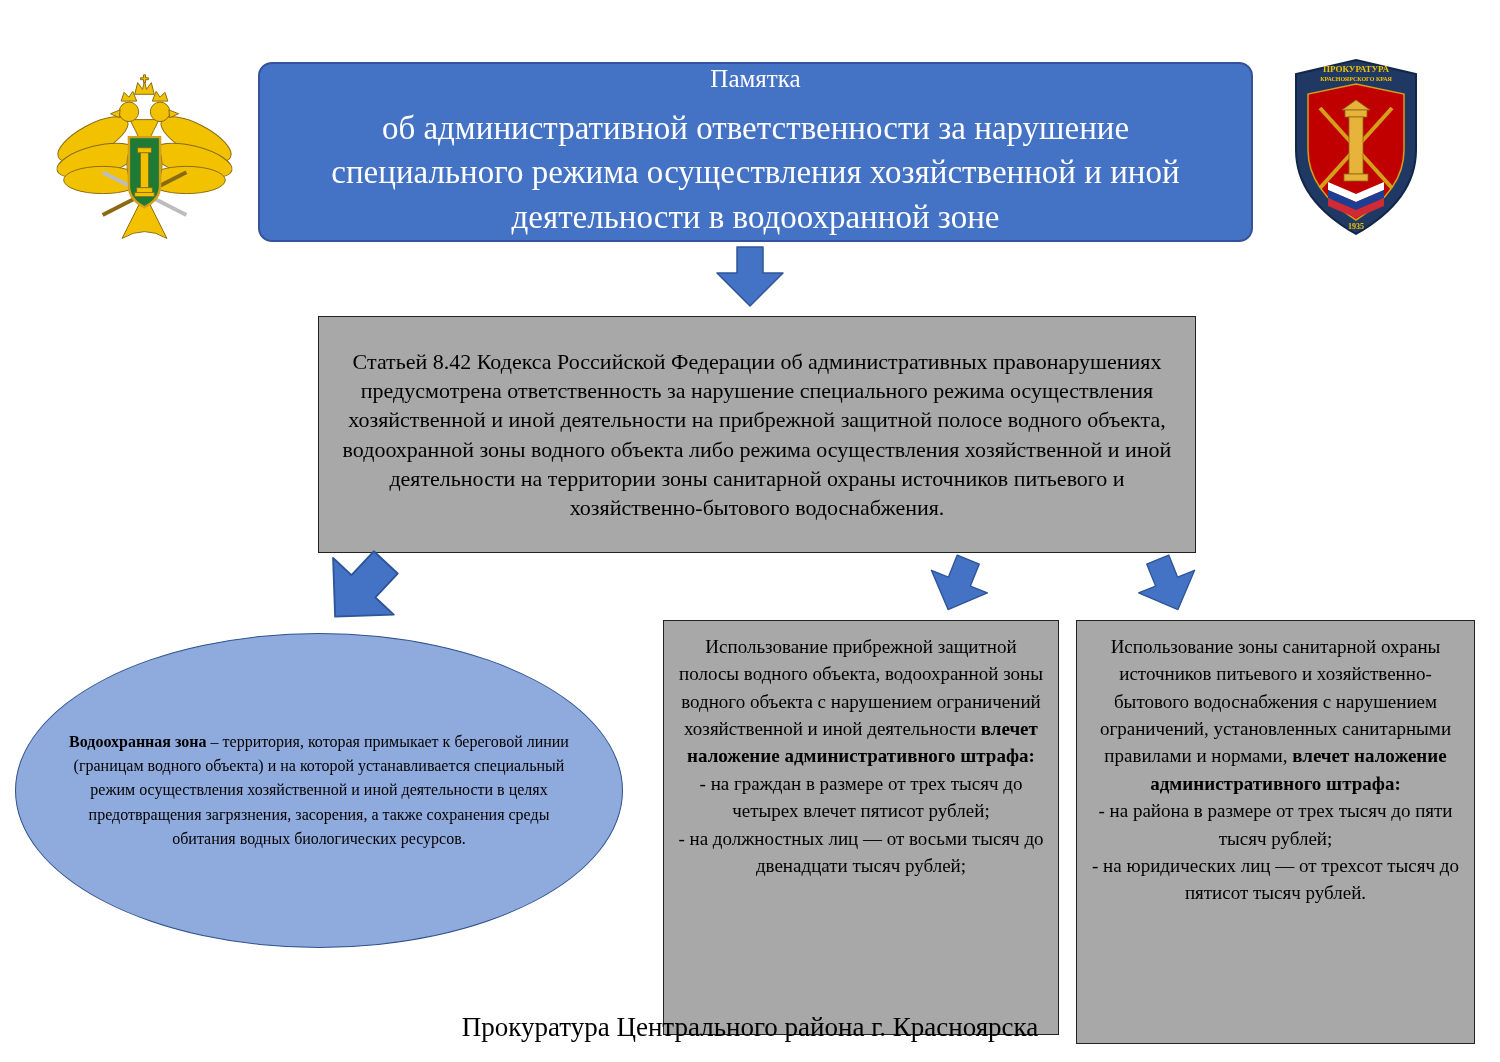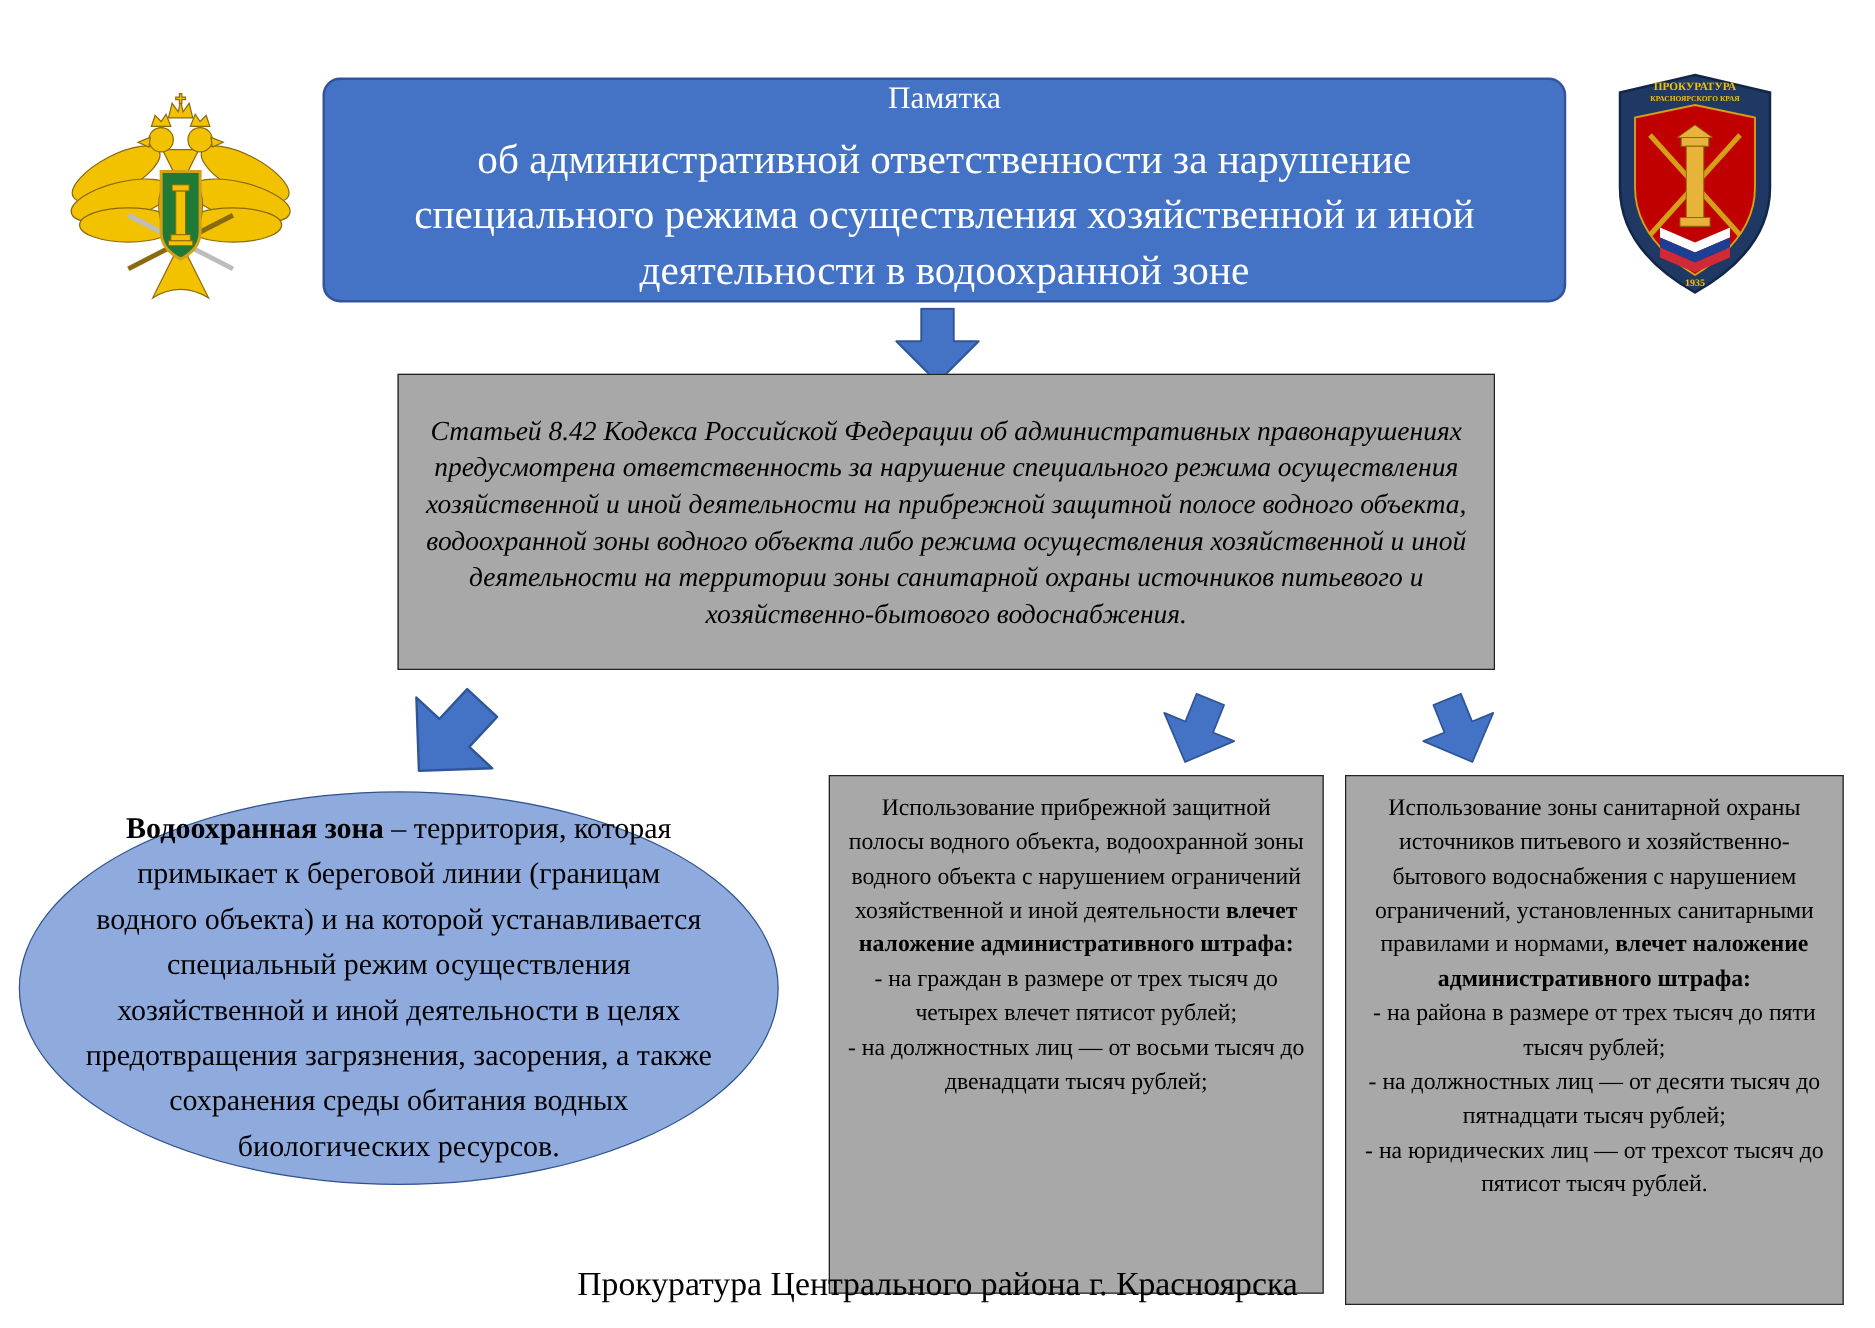--- a/index.html
+++ b/index.html
@@ -25,33 +25,33 @@
   
   .arrow { position:absolute; }
   .arrow svg { display:block; width:100%; height:100%; }
   .arrow-main  { left:714px; top:246px; width:72px; height:62px; }
   .arrow-left  { left:316px; top:550px; width:88px; height:80px; transform:rotate(43deg); }
   .arrow-mid   { left:926px; top:556px; width:64px; height:58px; transform:rotate(22deg); }
   .arrow-right { left:1136px; top:556px; width:64px; height:58px; transform:rotate(-22deg); }
 
   
   .law-box {
-    position:absolute; left:318px; top:299px; width:878px; height:237px;
+    position:absolute; left:318px; top:316px; width:878px; height:237px;
     background:#A8A8A8; border:1px solid #222; box-sizing:border-box;
     display:flex; align-items:center; justify-content:center;
-    padding:8px 17px; text-align:center; font-size:22px; line-height:1.33;font-style:italic;
+    padding:8px 17px; text-align:center; font-size:22px; line-height:1.33;
   }
 
   
   .definition-ellipse {
     position:absolute; left:15px; top:633px; width:608px; height:315px;
     background:#8FAADC; border:1px solid #2F528F; border-radius:50%;
     display:flex; align-items:center; justify-content:center;
     box-sizing:border-box; padding:28px 52px; text-align:center;
-    font-size:24px; line-height:1.52;
+    font-size:16px; line-height:1.52;
   }
 
   
   .penalty-box {
     position:absolute; background:#A8A8A8; border:1px solid #222;
     box-sizing:border-box; padding:12px 14px; text-align:center;
     font-size:19px; line-height:1.44;
   }
   .penalty-coastal  { left:663px;  top:620px; width:396px; height:415px; }
   .penalty-sanitary { left:1076px; top:620px; width:399px; height:424px; }
@@ -167,19 +167,18 @@
 
   <div class="penalty-box penalty-coastal">
     <div><span>Использование прибрежной защитной полосы водного объекта, водоохранной зоны водного объекта с нарушением ограничений хозяйственной и иной деятельности </span><b>влечет наложение административного штрафа:</b></div>
     <div>- на граждан в размере от трех тысяч до четырех влечет пятисот рублей;</div>
     <div>- на должностных лиц — от восьми тысяч до двенадцати тысяч рублей;</div>
   </div>
 
   <div class="penalty-box penalty-sanitary">
     <div><span>Использование зоны санитарной охраны источников питьевого и хозяйственно-бытового водоснабжения с нарушением ограничений, установленных санитарными правилами и нормами, </span><b>влечет наложение административного штрафа:</b></div>
     <div>- на района в размере от трех тысяч до пяти тысяч рублей;</div>
-    <div>- на должностных лиц — от десяти тысяч до пятнадцати тысяч рублей;</div>
     <div>- на юридических лиц — от трехсот тысяч до пятисот тысяч рублей.</div>
   </div>
 
   <div class="footer-line">Прокуратура Центрального района г. Красноярска</div>
 
 </div>
 
 </body></html>

